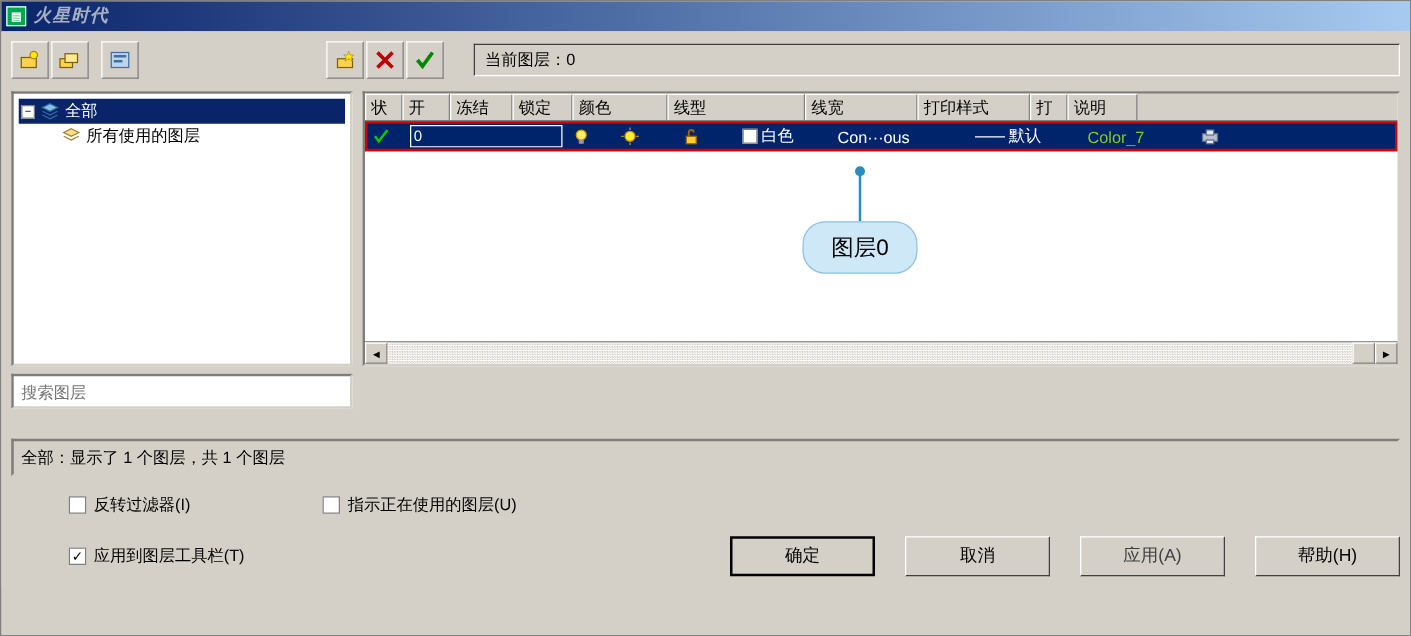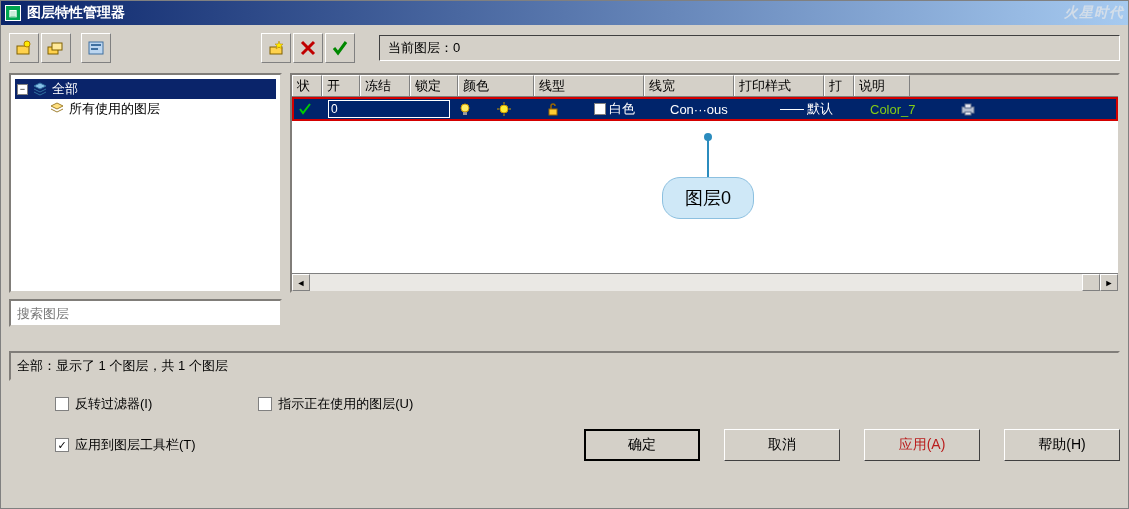--- a/index.html
+++ b/index.html
@@ -51,52 +51,51 @@
 .col-freeze { width: 50px; }
 .col-lock { width: 48px; }
 .col-color { width: 76px; }
 .col-ltype { width: 110px; }
 .col-lweight { width: 90px; }
 .col-pstyle { width: 90px; }
 .col-plot { width: 30px; }
 .col-desc { width: 56px; }
 
 
-.callout-wrap { position: absolute; left: 370px; top: 40px; display: flex; flex-direction: column; align-items: center; }
+.callout-wrap { position: absolute; left: 350px; top: 40px; display: flex; flex-direction: column; align-items: center; }
 .callout-stem { width: 2px; height: 40px; background: #2b8cbe; }
 .callout-dot { width: 8px; height: 8px; background: #2b8cbe; border-radius: 50%; position: absolute; top: -4px; }
 .callout-bubble { background: #cfe8f7; border: 1px solid #8cc0e0; border-radius: 18px; padding: 8px 22px; font-size: 18px; color: #000; }
 
 
 .search-row { display: flex; gap: 8px; margin-top: 6px; }
 .search-input { width: 273px; border: 2px inset #d4d0c8; background: #fff; padding: 4px 6px; color: #808080; height: 28px; }
 
 
 .status-text { border: 2px inset #d4d0c8; padding: 4px 6px; margin-top: 24px; background: #d4d0c8; }
 
 
 .bottom { margin-top: 14px; }
 .check-row { display: flex; align-items: center; gap: 60px; margin-bottom: 16px; }
 .check-item { display: flex; align-items: center; gap: 6px; cursor: pointer; padding-left: 46px; }
 .checkbox { width: 14px; height: 14px; border: 1px solid #808080; background: #fff; display: flex; align-items: center; justify-content: center; font-size: 11px; color: #000; }
 .button-row { display: flex; justify-content: flex-end; gap: 24px; align-items: center; }
 .button-row .check-item { margin-right: auto; }
 .dlg-btn { width: 116px; height: 32px; border: 1px solid; border-top-color: #fff; border-left-color: #fff; border-right-color: #404040; border-bottom-color: #404040; background: #d4d0c8; cursor: pointer; font-size: 14px; }
-.dlg-btn:disabled { color: #b91c1c; cursor: default; }
+.dlg-btn:disabled { color: #404040; cursor: default; }
 .dlg-btn.default { border: 2px solid #000; padding: 0; }
 
 .color-swatch { width: 12px; height: 12px; background: #fff; border: 1px solid #808080; }
 .gray-text { color: #84cc16; }
 </style>
 </head>
 <body>
 
 <div class="titlebar">
   <div class="app-icon">▤</div>
-  <div class="title">图层特性管理器</div>
   <div class="watermark">火星时代</div>
 </div>
 
 <div class="content">
   <div class="toolbar-row">
     <div class="tool-group">
       <div class="tool-btn">
         <svg viewBox="0 0 20 20">
             <rect x="3" y="8" width="12" height="8" fill="#ffd24d" stroke="#806000"></rect>
             <circle cx="13" cy="6" r="3" fill="#ffea00" stroke="#b08000"></circle>

